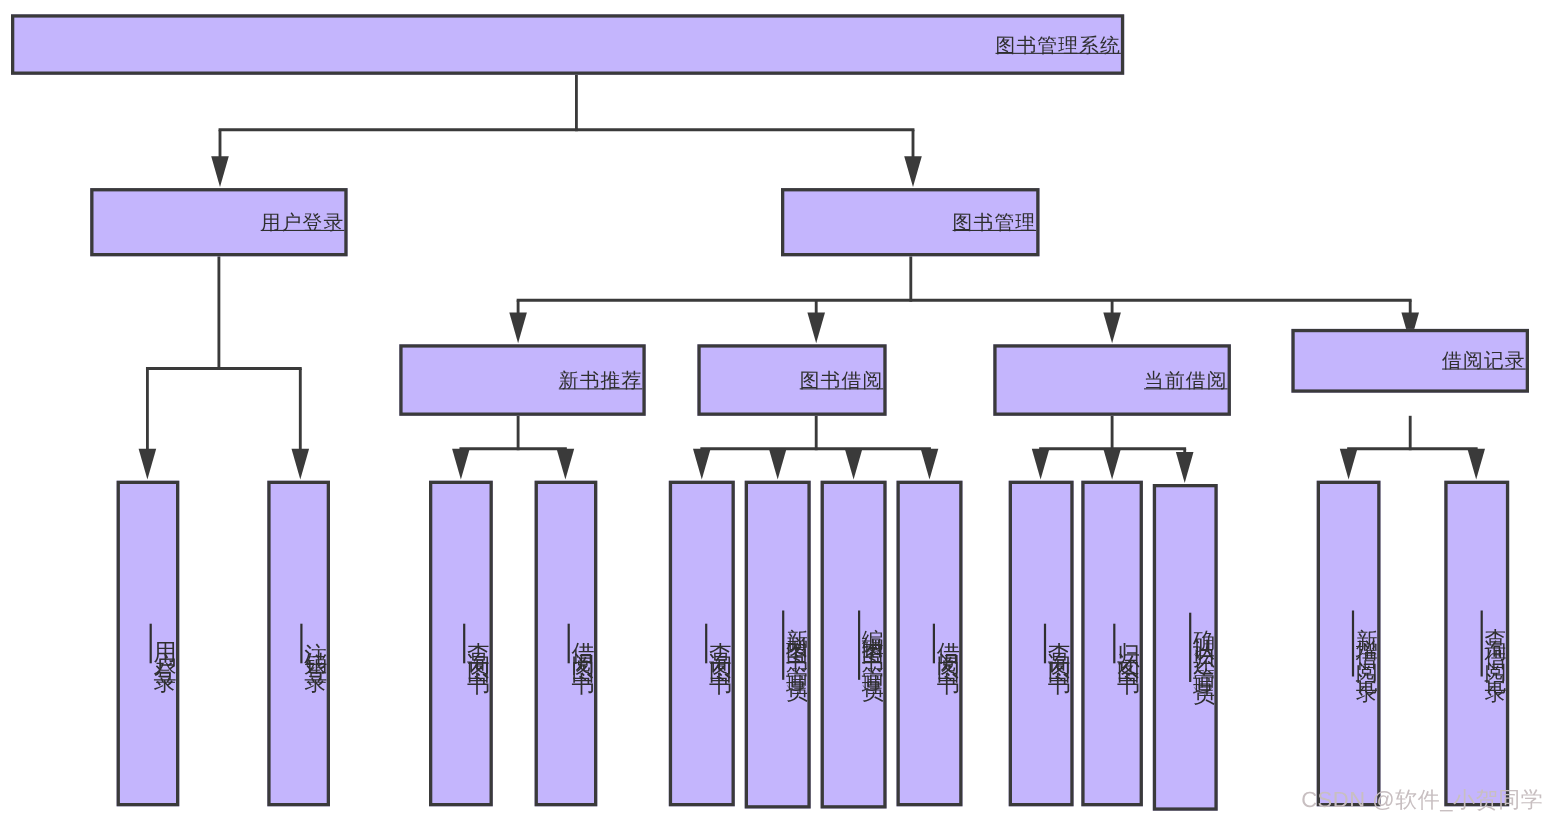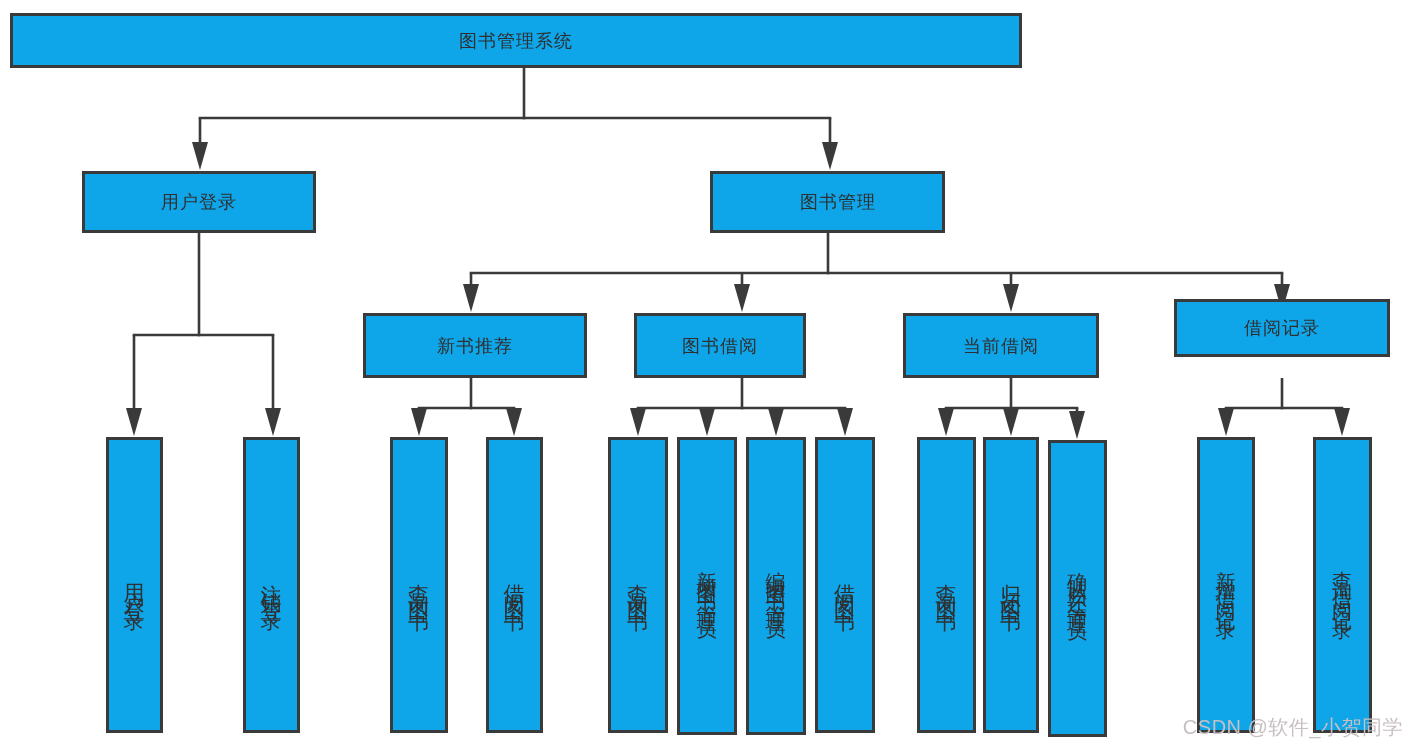--- a/index.html
+++ b/index.html
@@ -23,26 +23,27 @@
   #connector-layer {
     position: absolute;
     left: 0; top: 0;
     width: 1405px;
     height: 747px;
     pointer-events: none;
   }
   .node {
     position: absolute;
     box-sizing: border-box;
-    background: #0ea5e9;
+    background: #c4b5fd;
     border: 3px solid #3a3a3a;
     display: flex;
     align-items: center;
-    justify-content: center;
+    justify-content: flex-end;
     color: #2f2f2f;
+    text-decoration: underline;
   }
   .node .lbl {
     font-weight: 500;
     letter-spacing: 1px;
     white-space: nowrap;
   }
   .node.vertical .lbl {
     writing-mode: vertical-rl;
     text-orientation: mixed;
     letter-spacing: 9px;
@@ -133,21 +134,21 @@
       </div>
       <div class="node vertical" style="left: 243px; top: 437px; width: 57px; height: 296px; border-color: rgb(58, 58, 58);">
         <span class="lbl" style="font-size: 21px; color: rgb(47, 47, 47); letter-spacing: 9px;">注销登录</span>
       </div>
       <div class="node" style="left: 363px; top: 313px; width: 224px; height: 65px; border-color: rgb(58, 58, 58);">
         <span class="lbl" style="font-size: 18px; color: rgb(47, 47, 47);">新书推荐</span>
       </div>
       <div class="node" style="left: 634px; top: 313px; width: 172px; height: 65px; border-color: rgb(58, 58, 58);">
         <span class="lbl" style="font-size: 18px; color: rgb(47, 47, 47);">图书借阅</span>
       </div>
-      <div class="node" style="left: 903px; top: 313px; width: 196px; height: 65px; border-color: rgb(58, 58, 58);">
+      <div class="node" style="left: 903px; top: 313px; width: 216px; height: 65px; border-color: rgb(58, 58, 58);">
         <span class="lbl" style="font-size: 18px; color: rgb(47, 47, 47);">当前借阅</span>
       </div>
       <div class="node" style="left: 1174px; top: 299px; width: 216px; height: 58px; border-color: rgb(58, 58, 58);">
         <span class="lbl" style="font-size: 18px; color: rgb(47, 47, 47);">借阅记录</span>
       </div>
       <div class="node vertical" style="left: 390px; top: 437px; width: 58px; height: 296px; border-color: rgb(58, 58, 58);">
         <span class="lbl" style="font-size: 21px; color: rgb(47, 47, 47); letter-spacing: 9px;">查询图书</span>
       </div>
       <div class="node vertical" style="left: 486px; top: 437px; width: 57px; height: 296px; border-color: rgb(58, 58, 58);">
         <span class="lbl" style="font-size: 21px; color: rgb(47, 47, 47); letter-spacing: 9px;">借阅图书</span>

